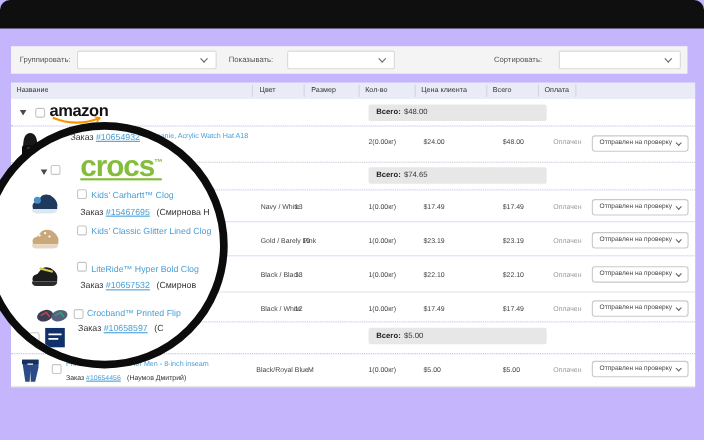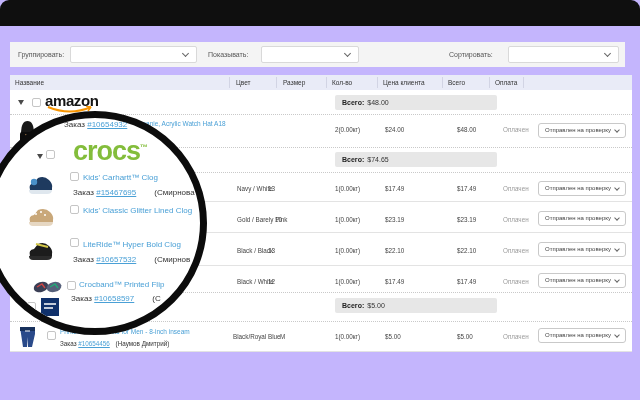--- a/index.html
+++ b/index.html
@@ -39,21 +39,21 @@
   .imgbox { position:absolute; }
 
   
   .amzn { position:absolute; font-weight:bold; font-size:15px; color:#131313; letter-spacing:-0.4px; }
 
   
   .mag { position:absolute; left:-17px; top:111px; width:224px; height:224px; border:7px solid #0c0c0c; border-radius:50%; background:#fff; overflow:hidden; z-index:5; }
   .mag .mname { position:absolute; font-size:8px; color:#4aa0d6; white-space:nowrap; text-decoration:none; }
   .mag .mord { position:absolute; font-size:8px; color:#333; white-space:nowrap; }
   .mag .mord a { color:#4aa0d6; text-decoration:underline; }
-  .mag .mord .cust { margin-left:18px;text-align:center; }
+  .mag .mord .cust { margin-left:6px;text-align:center; }
   .mag .mcb { position:absolute; width:9px; height:9px; border:1px solid #c5c5c5; border-radius:2px; background:#fff; }
   .crocslogo { position:absolute; font-weight:bold; font-size:27px; letter-spacing:-1px; color:#83bd3b; }
   .crocslogo sup { font-size:8px; }
 </style>
 </head>
 <body>
 
 <div class="stage">
 
   <div class="topbar"></div>
@@ -193,21 +193,21 @@
     <svg class="imgbox" style="left:30px;top:-6px;" width="26" height="20">
       <rect x="1" y="0" width="22" height="18" rx="5" fill="#101010"></rect>
         <rect x="8" y="10" width="7" height="5" fill="#7a5c3a"></rect>
     </svg>
     <span class="mord" style="left:74px;top:2px;">
       <span>Заказ</span> <a>#10654932</a>
     </span>
 
     <span class="tri" style="left:47px;top:36px;"></span>
     <span class="mcb" style="left:56px;top:32px;"></span>
-    <span class="crocslogo" style="left:83px;top:18px;"><span>crocs</span><sup>™</sup></span>
+    <span class="crocslogo" style="left:83px;top:18px;text-decoration:underline;"><span>crocs</span><sup>™</sup></span>
 
     <svg class="imgbox" style="left:36px;top:57px;" width="28" height="22">
       <path d="M4 15 Q2 9 8 8 L12 3 Q18 0 23 5 Q27 9 26 13 L26 15 Z" fill="#1e3a5f"></path>
       <path d="M3 15 L26 15 Q26 19 21 19 L7 19 Q3 19 3 15 Z" fill="#dfe7ee"></path>
       <circle cx="8" cy="7" r="3.2" fill="#4a90c8"></circle>
     </svg>
     <span class="mcb" style="left:80px;top:54px;"></span>
     <a class="mname" style="left:93px;top:55px;">Kids' Carhartt™ Clog</a>
     <span class="mord" style="left:83px;top:70px;">
       <span>Заказ</span> <a>#15467695</a><span class="cust">(Смирнова Н</span>

